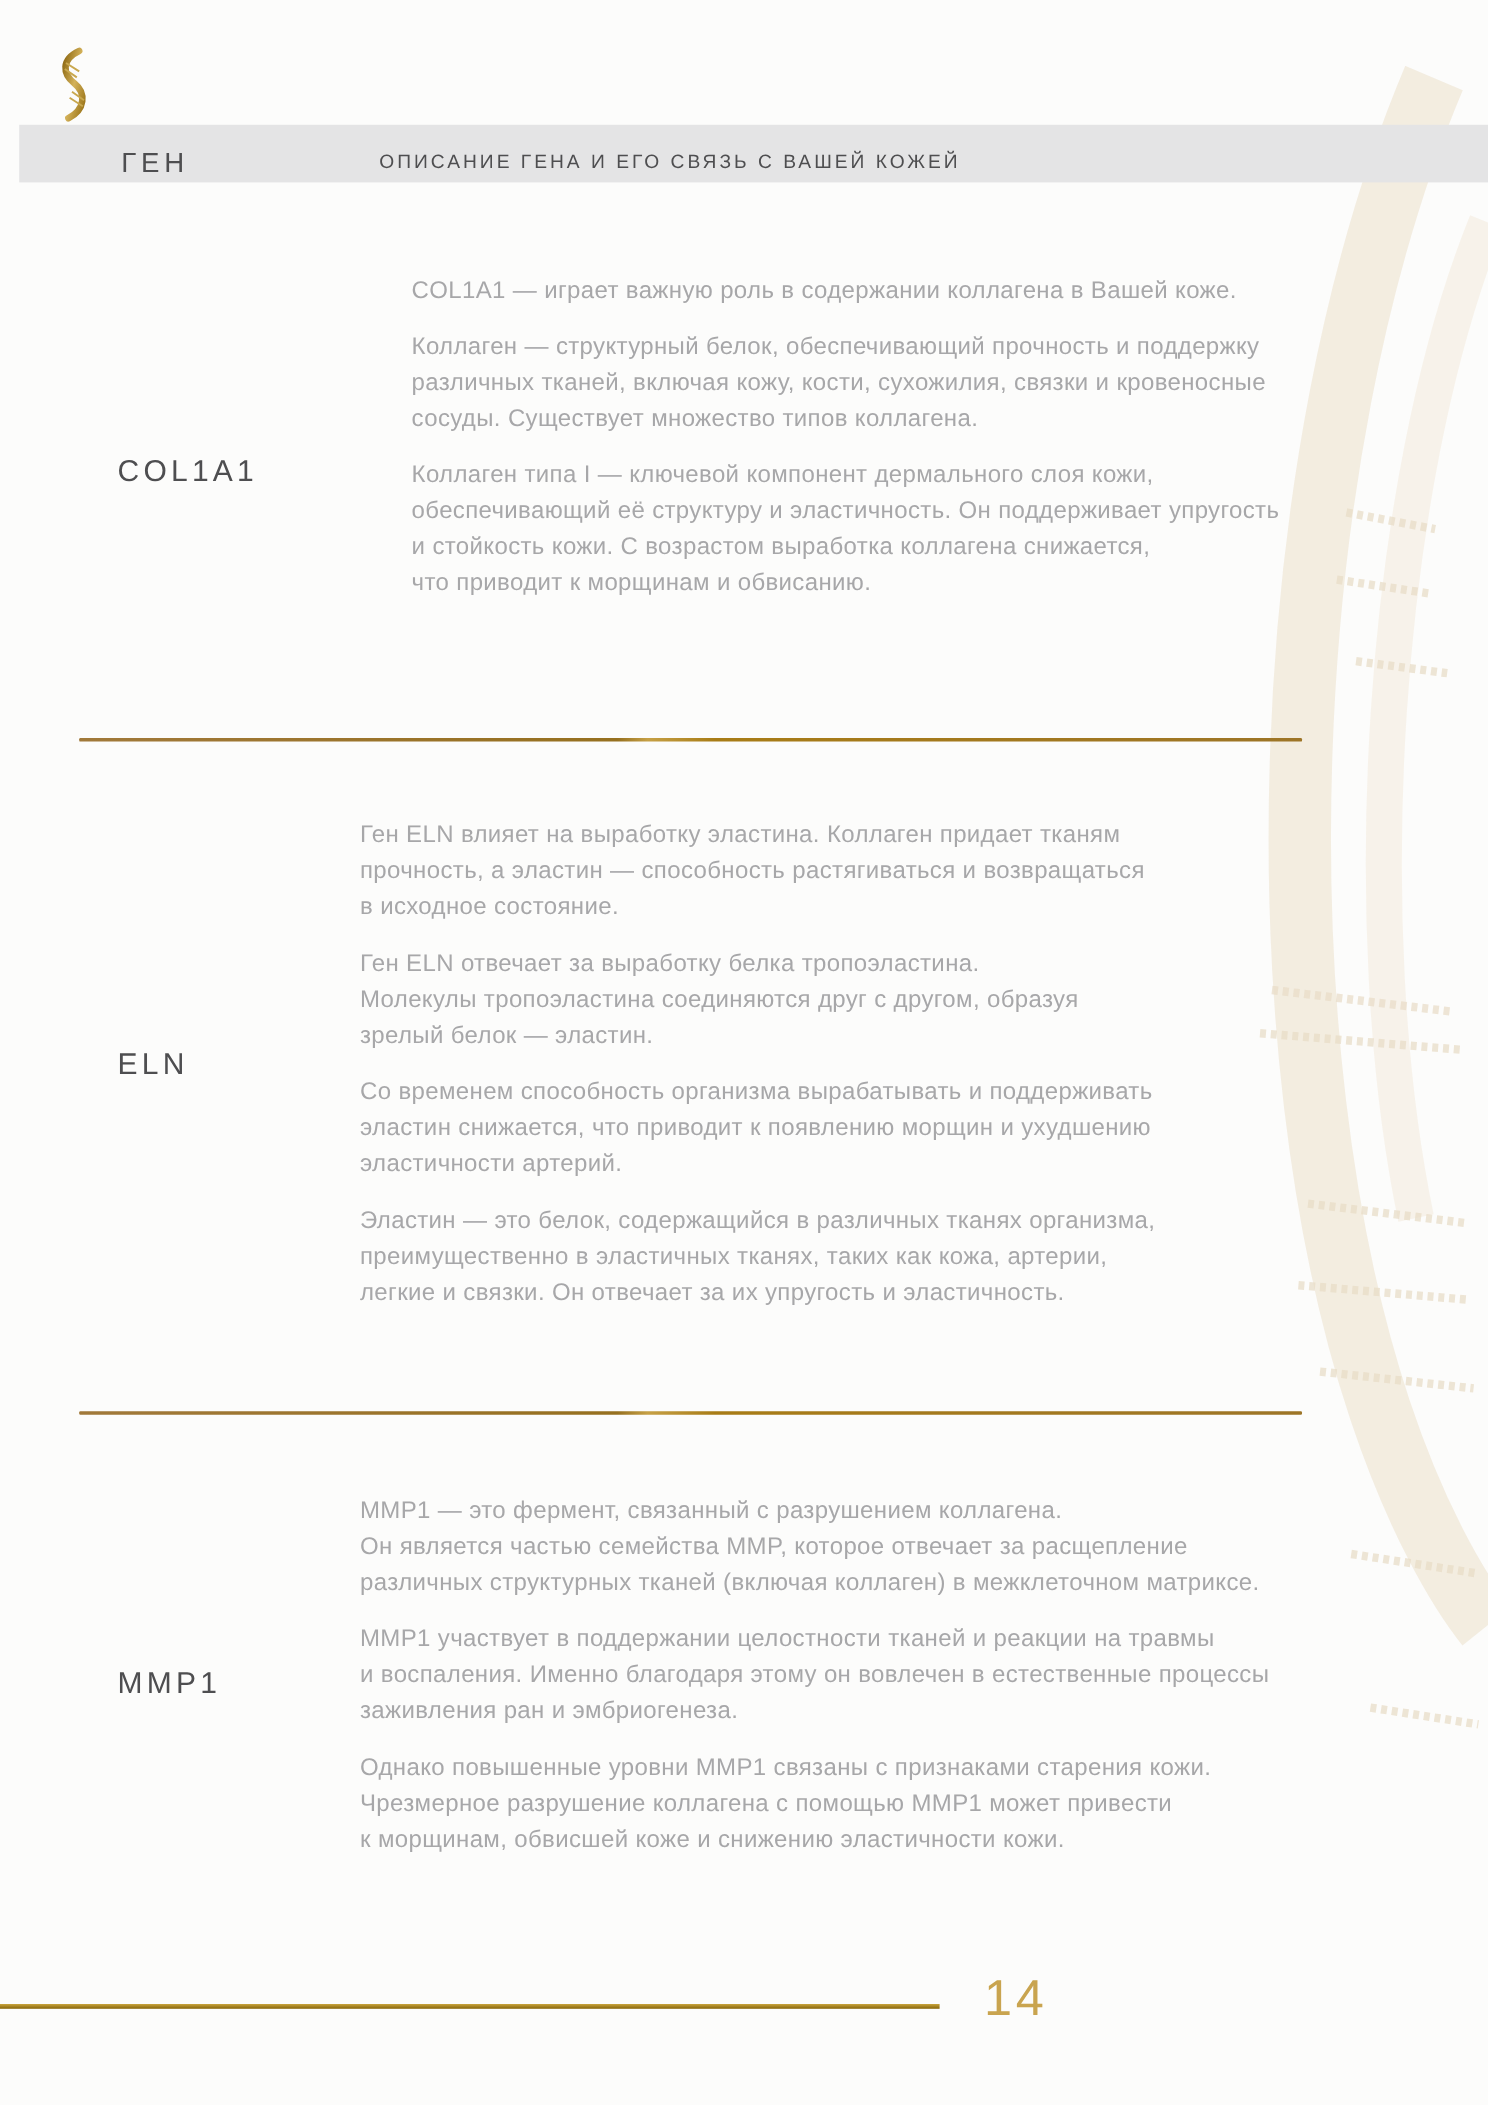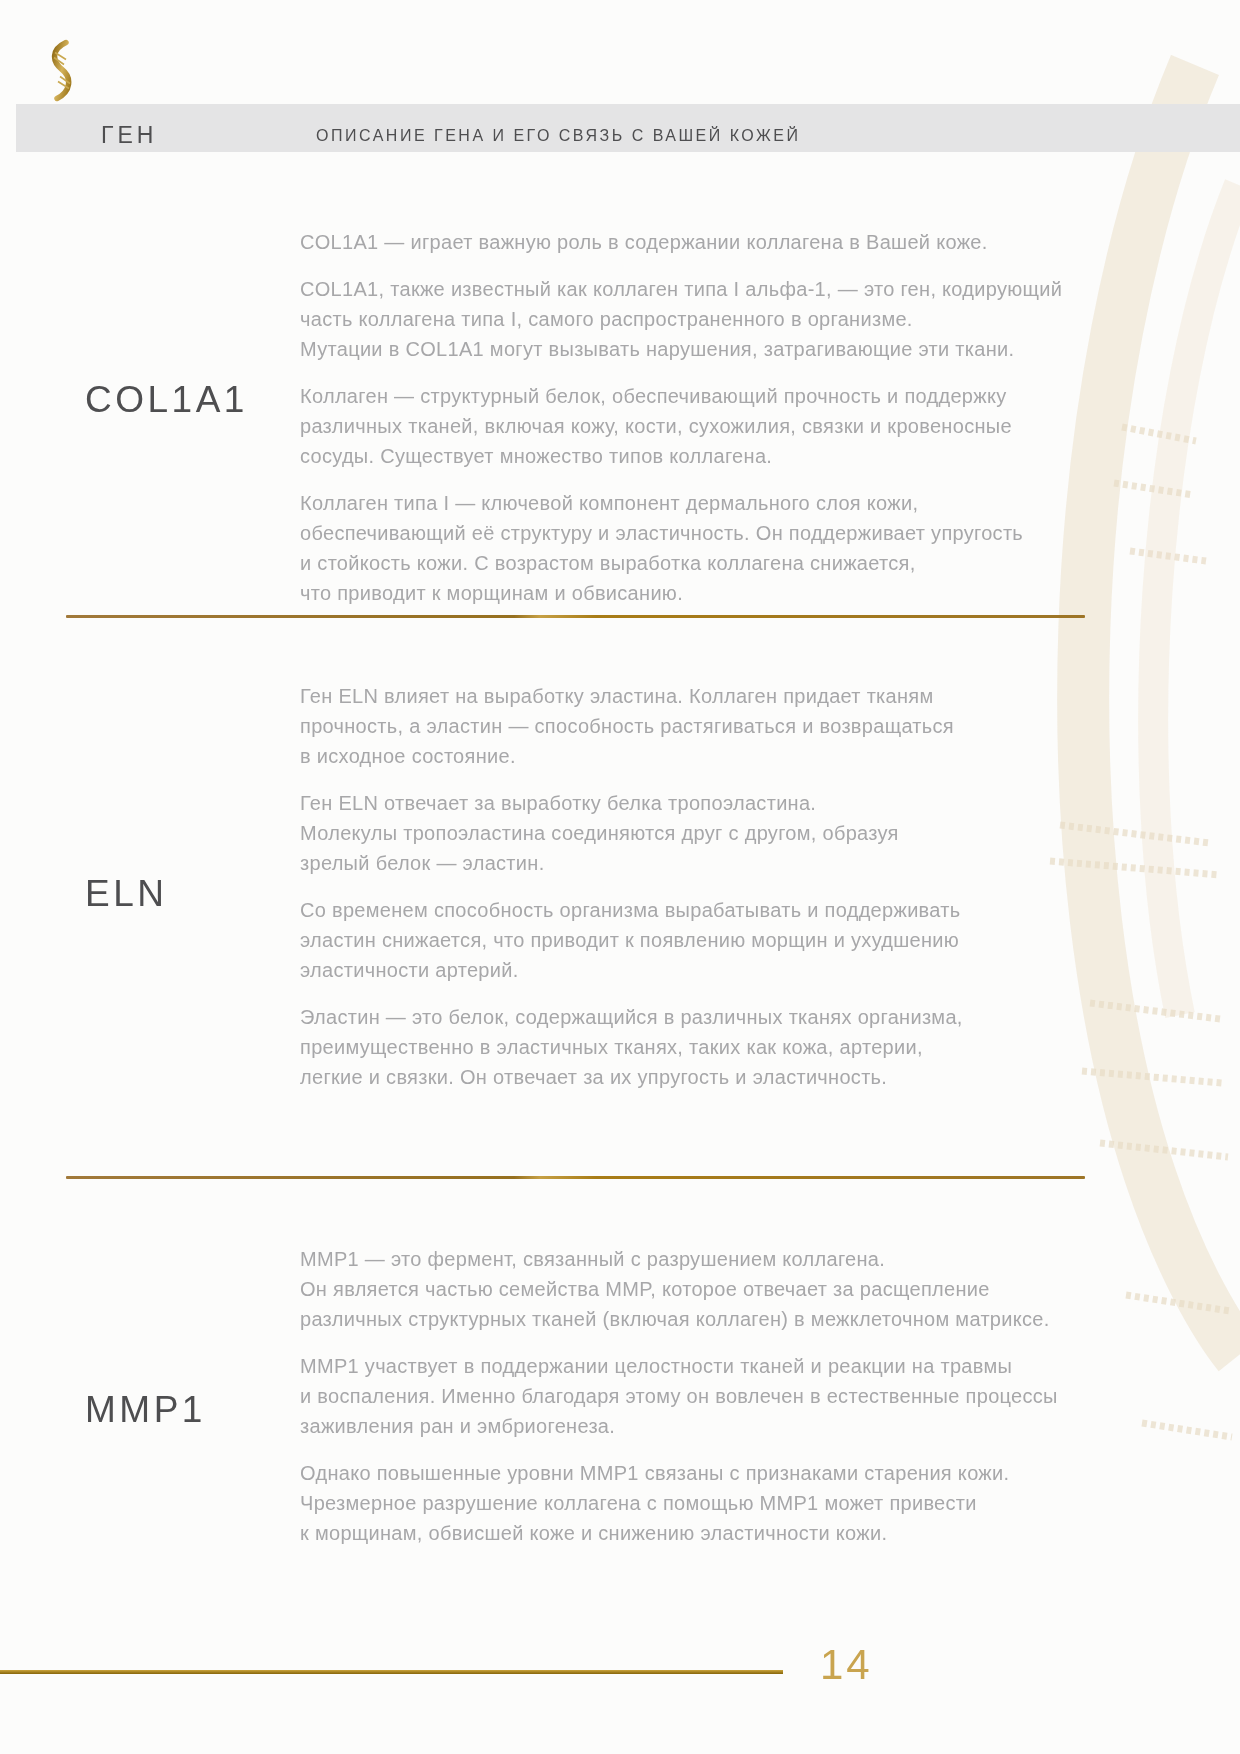--- a/index.html
+++ b/index.html
@@ -42,28 +42,28 @@
     font-size:16px;font-weight:300;letter-spacing:2.5px;color:var(--heading-text);
     white-space:nowrap;
   }
   
   .gene-table{position:absolute;left:0;top:0;width:1240px;height:1754px;}
   .row{position:absolute;left:0;right:0;}
   .row:nth-child(1){top:167px;height:448px;}
   .row:nth-child(2){top:619px;height:557px;}
   .row:nth-child(3){top:1180px;height:492px;}
   .gene-label{
-    position:absolute;left:85px;
-    font-size:37px;font-weight:300;letter-spacing:3.5px;color:var(--heading-text);
+    position:absolute;left:98px;
+    font-size:25px;font-weight:300;letter-spacing:3.5px;color:var(--heading-text);
   }
   .row:nth-child(1) .gene-label{top:212px;}
   .row:nth-child(2) .gene-label{top:254px;}
   .row:nth-child(3) .gene-label{top:199px;margin-top:10px;}
   .gene-desc{position:absolute;left:300px;right:60px;}
-  .row:nth-child(1) .gene-desc{top:60px;}
+  .row:nth-child(1) .gene-desc{top:60px;margin-left:43px;}
   .row:nth-child(2) .gene-desc{top:62px;}
   .row:nth-child(3) .gene-desc{top:64px;}
   .gene-desc p{
     margin:0 0 17px 0;
     font-size:20px;line-height:30px;font-weight:300;
     letter-spacing:0.3px;color:var(--body-text);
     white-space:pre;
   }
   .gold-divider{
     position:absolute;left:66px;width:1019px;height:3px;
@@ -120,23 +120,20 @@
   <div class="header-bar">
     <span class="col-gene">ГЕН</span>
     <span class="col-desc">ОПИСАНИЕ ГЕНА И ЕГО СВЯЗЬ С ВАШЕЙ КОЖЕЙ</span>
   </div>
 
   <div class="gene-table">
       <div class="row">
         <div class="gene-label">COL1A1</div>
         <div class="gene-desc">
           <p>COL1A1 — играет важную роль в содержании коллагена в Вашей коже.</p>
-          <p>COL1A1, также известный как коллаген типа I альфа-1, — это ген, кодирующий
-часть коллагена типа I, самого распространенного в организме.
-Мутации в COL1A1 могут вызывать нарушения, затрагивающие эти ткани.</p>
           <p>Коллаген — структурный белок, обеспечивающий прочность и поддержку
 различных тканей, включая кожу, кости, сухожилия, связки и кровеносные
 сосуды. Существует множество типов коллагена.</p>
           <p>Коллаген типа I — ключевой компонент дермального слоя кожи,
 обеспечивающий её структуру и эластичность. Он поддерживает упругость
 и стойкость кожи. С возрастом выработка коллагена снижается,
 что приводит к морщинам и обвисанию.</p>
         </div>
       </div>
       <div class="row">

